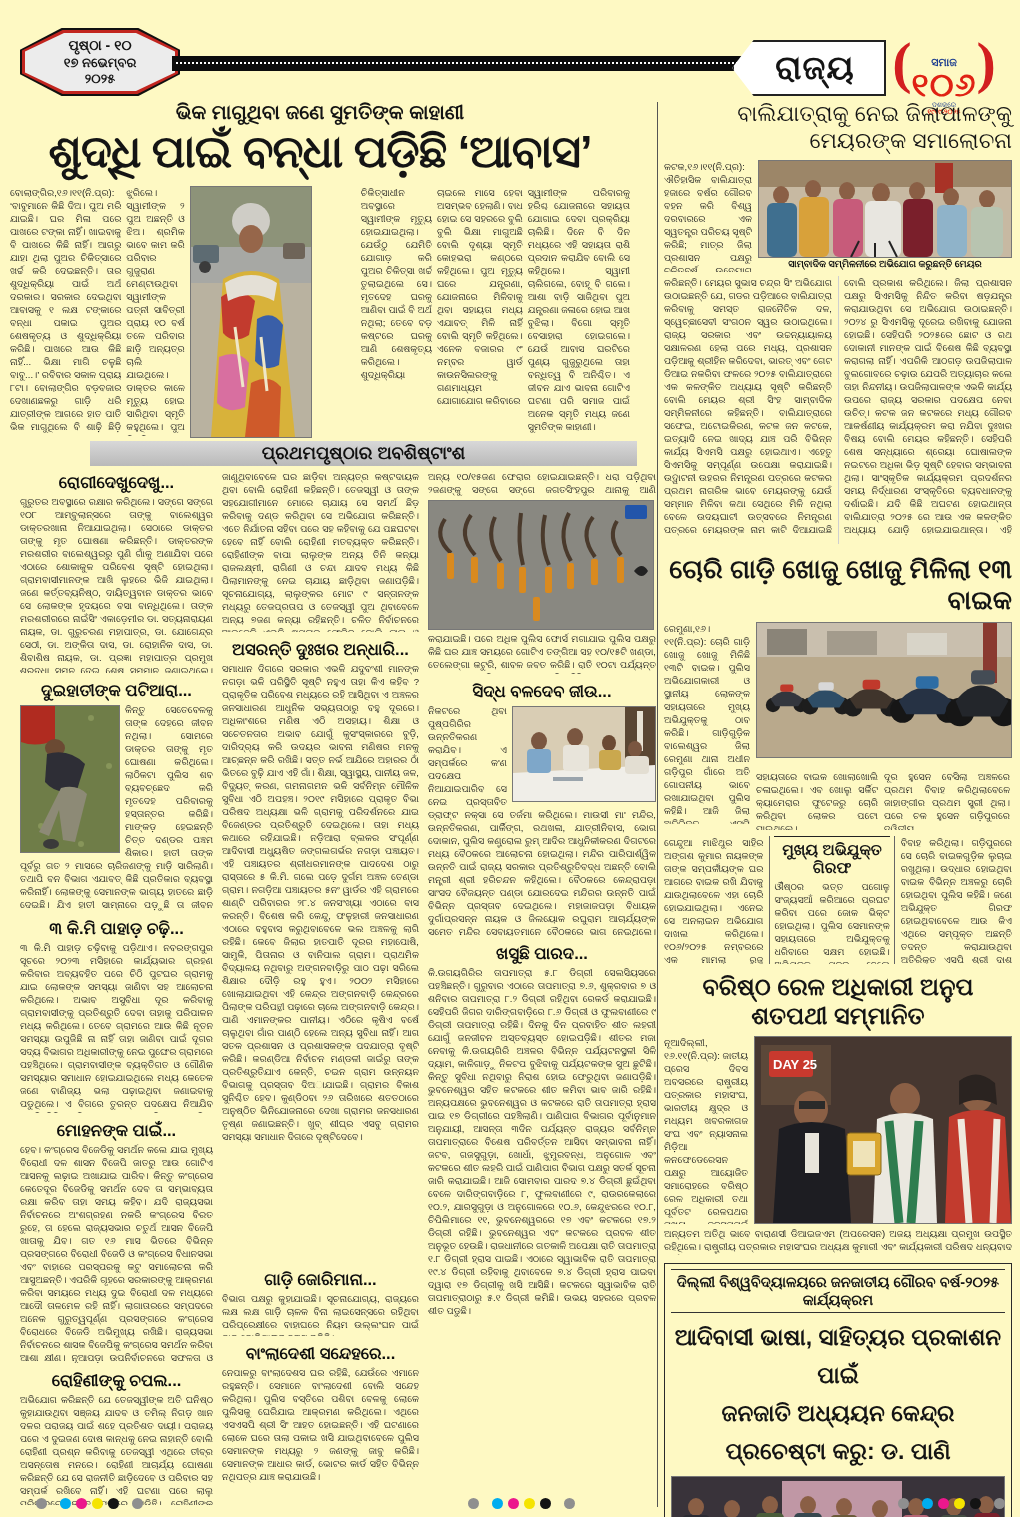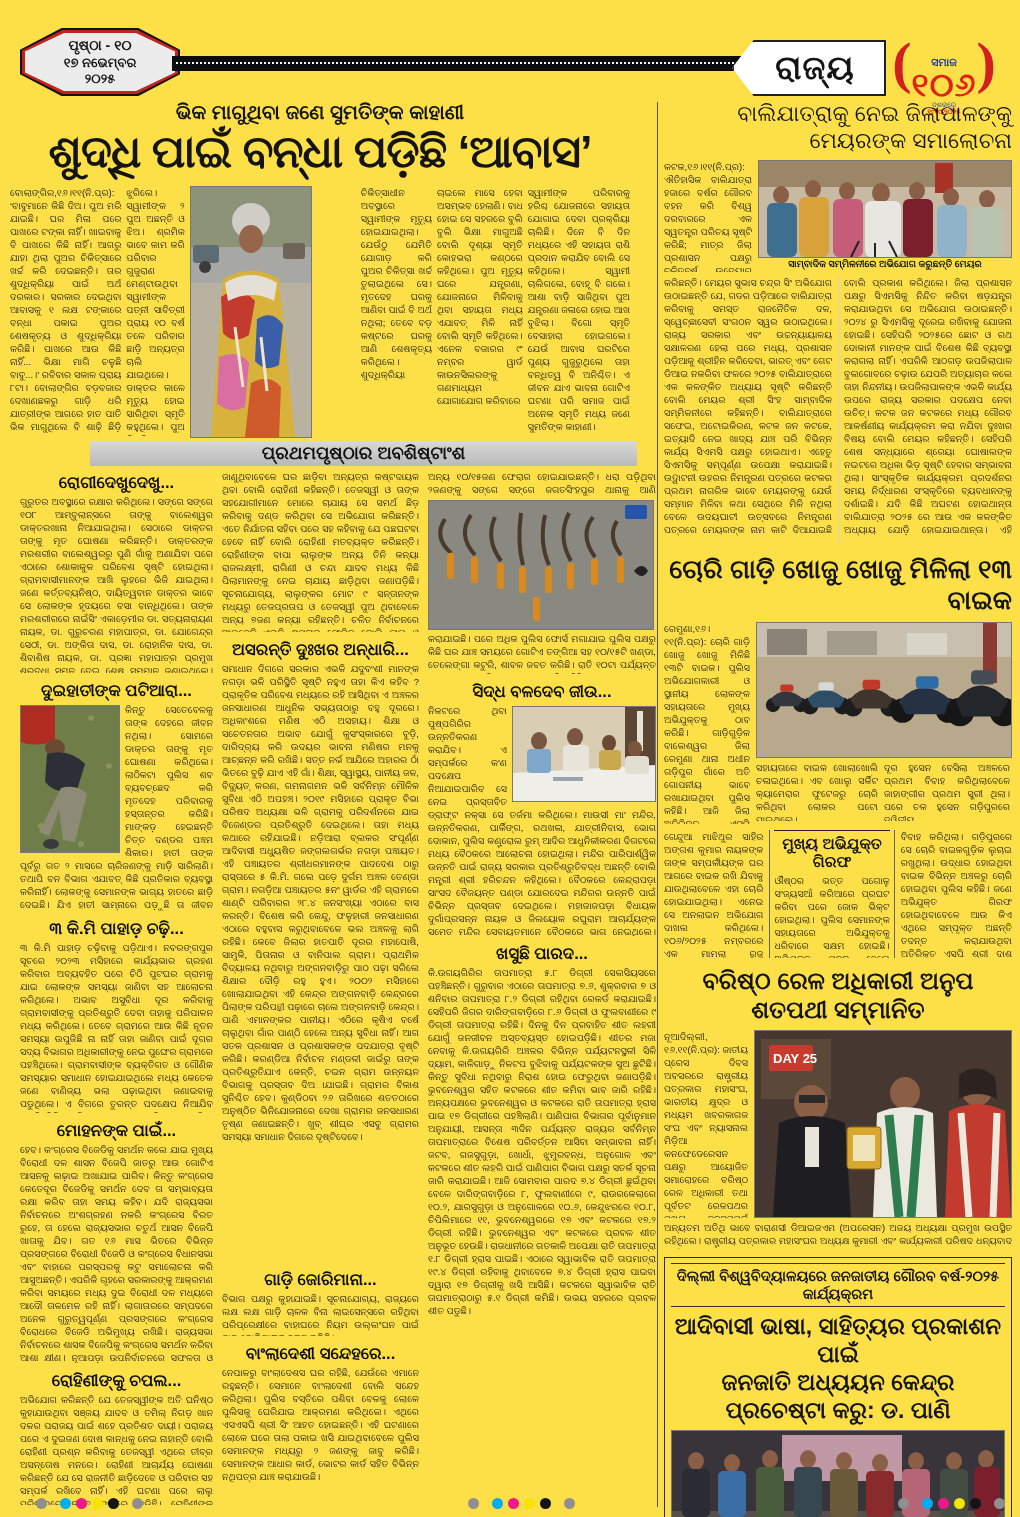--- a/index.html
+++ b/index.html
@@ -1,16 +1,16 @@
 <!DOCTYPE html>
 <html><head>
 <meta charset="utf-8">
 <style>
   html,body{margin:0;padding:0;background:#fff;}
-  .page{position:relative;width:1020px;height:1517px;background:#fde047;overflow:hidden;
+  .page{position:relative;width:1020px;height:1517px;background:#fef9c3;overflow:hidden;
         font-family:"Liberation Sans",sans-serif;color:#141414;}
   .abs{position:absolute;}
   
   .badge-outer{left:20px;top:28px;width:160px;height:68px;background:#111;
     clip-path:polygon(26% 0,74% 0,100% 32%,100% 68%,74% 100%,26% 100%,0 68%,0 32%);}
   .badge-red{position:absolute;inset:2px;background:#c2251f;
     clip-path:polygon(26% 0,74% 0,100% 32%,100% 68%,74% 100%,26% 100%,0 68%,0 32%);}
   .badge-in{position:absolute;inset:5px;background:#ececec;
     clip-path:polygon(26% 0,74% 0,100% 32%,100% 68%,74% 100%,26% 100%,0 68%,0 32%);
     display:flex;flex-direction:column;align-items:center;justify-content:center;line-height:1.25;}
@@ -61,21 +61,21 @@
   .rhead3{font-size:24px;font-weight:bold;text-align:center;line-height:29px;margin-top:8px;}
   .row{display:flex;gap:6px;margin-top:6px;}
   .sidecol{overflow:hidden;}
   .twocol{column-count:2;column-gap:12px;column-rule:1px solid #cfcfcf;margin-top:4px;overflow:hidden;}
   .threerow{display:flex;gap:6px;margin-top:6px;}
   .midbox{border-left:1px solid #666;border-right:1px solid #666;padding:0 4px;overflow:hidden;}
   .midbox .bh{font-size:15.5px;font-weight:bold;text-align:center;border-top:1.5px solid #222;padding-top:4px;margin-bottom:3px;}
   .storybox{border:1.5px solid #2a2a2a;margin-top:8px;padding:5px 6px;}
   .storybox .kick{font-size:14.5px;font-weight:bold;text-align:center;border-top:1px solid #333;border-bottom:1px solid #333;
       padding:3px 0;line-height:18px;}
-  .storybox .bh1{font-size:23px;font-weight:bold;text-align:center;line-height:28px;margin-top:5px;}
+  .storybox .bh1{font-size:23px;font-weight:bold;text-align:center;line-height:38px;margin-top:5px;}
   
   .dotsgrp{position:absolute;bottom:8px;display:flex;gap:5px;align-items:center;}
   .dot{width:11px;height:11px;border-radius:50%;display:inline-block;}
   .dot:first-child{margin-right:8px;}
   .dot:last-child{margin-left:8px;}
   .dg1{left:36px;} .dg2{left:468px;} .dg3{left:898px;}
 </style>
 </head>
 <body>
 
@@ -325,21 +325,21 @@
                   </g>
                 <g transform="translate(192,34) scale(1.1)">
                     <circle cx="10" cy="50" r="13" fill="#161616"></circle>
                     <circle cx="50" cy="50" r="13" fill="#161616"></circle>
                     <path d="M6 40 q22 -28 48 0 l-8 14 h-34 Z" fill="#23262b"></path>
                     <rect x="20" y="12" width="22" height="13" rx="4" fill="#444c55"></rect>
                   </g>
               </g>
             </svg>
           </div>
-          <div class="row" style="margin-top:3px">
+          <div class="row" style="margin-top:12px">
             <div class="body-text" style="width:122px;height:60px">ସହାୟତାରେ ବାଇକ ଖୋଲାଖୋଲି ଚଳାଇଥିଲେ। ଏବ ଖୋଲୁ ସର୍କିଟ କ୍ୟାମେରାର ଫୁଟେଜରୁ ଚୋରି କରିଥିବା ଲୋକର ପଟୋ ପାଇଥିଲେ।</div>
             <div class="body-text" style="width:126px;height:60px">ଦୂର ହୁସେନ ବେସିଲା ଅଞ୍ଚଳରେ ପ୍ରଥମ ବିବାହ କରିଥିଲାବେଳେ ଜାହାଙ୍ଗୀର ପ୍ରଥମ ସ୍ତ୍ରୀ ଥିଲା। ପରେ ଚକ ହୁସେନ ଗଡ଼ିପୁରରେ ଦ୍ୱିତୀୟ</div>
           </div>
         </div>
       </div>
       <div class="threerow">
         <div class="body-text" style="width:100px;height:128px">ଗେନ୍ଦୁଆ ମାଝିଥୁର ସାହିର ଅଙ୍ଗଶ କୁମାର ନାୟକଙ୍କ ତାଙ୍କ ସମ୍ପର୍କୀୟଙ୍କ ଘର ଆଗରେ ବାଇକ ରଖି ଯିବାକୁ ଯାଉଥିଲାବେଳେ ଏହା ଚୋରି ହୋଇଯାଇଥିଲା। ଏନେଇ ସେ ଅନଲାଇନ ଅଭିଯୋଗ ଦାଖଲ କରିଥିଲେ। ୧୦୬/୨୦୨୫ ନମ୍ବରରେ ଏକ ମାମଲା ରୁଜୁ କରାଯାଇଥିବାବେଳେ ପୁଲିସ ଏଏସଆଇ ନାନମଣି ଦାସ ଏହାର ତଦନ୍ତ ଅଧିକାରୀ ଥିଲେ। ଅଧ୍ୟଯକ୍ଷ ଅଶେଷ ନିଜ ସାଙ୍ଗସାଥୀଙ୍କ</div>
         <div class="midbox" style="width:116px;height:128px">
           <div class="bh">ମୁଖ୍ୟ ଅଭିଯୁକ୍ତ ଗିରଫ</div>
           <div class="body-text" style="height:100px">ଔଁଷ୍ଠର ଭତ୍ତ ପଗୋଳୁ ସଂଜ୍ୟସଆଁ କରିଆରେ ପ୍ରଘଟ କରିବା ପରେ ଜୋକ ଭିକ୍ଟ ହୋଇଥିଲା। ପୁଲିସ ସେମାନଙ୍କ ସହାୟତାରେ ଅଭିଯୁକ୍ତକୁ ଧରିବାରେ ସକ୍ଷମ ହୋଇଛି। ଅଭିଯୁକ୍ତ ଯୁବକ ହେଲେ ମୟୂରଭଞ୍ଜ ଜିଲା ବେଗୁନିଆ ଥାନା ଅଧୀନ ଗୋବିନ୍ଦରାଯପୁର ଗାଁ ବୁର ହୁସେନ ଶାଁ ପୁଅ ଜାହାଙ୍ଗୀର(୨୫)।</div>

